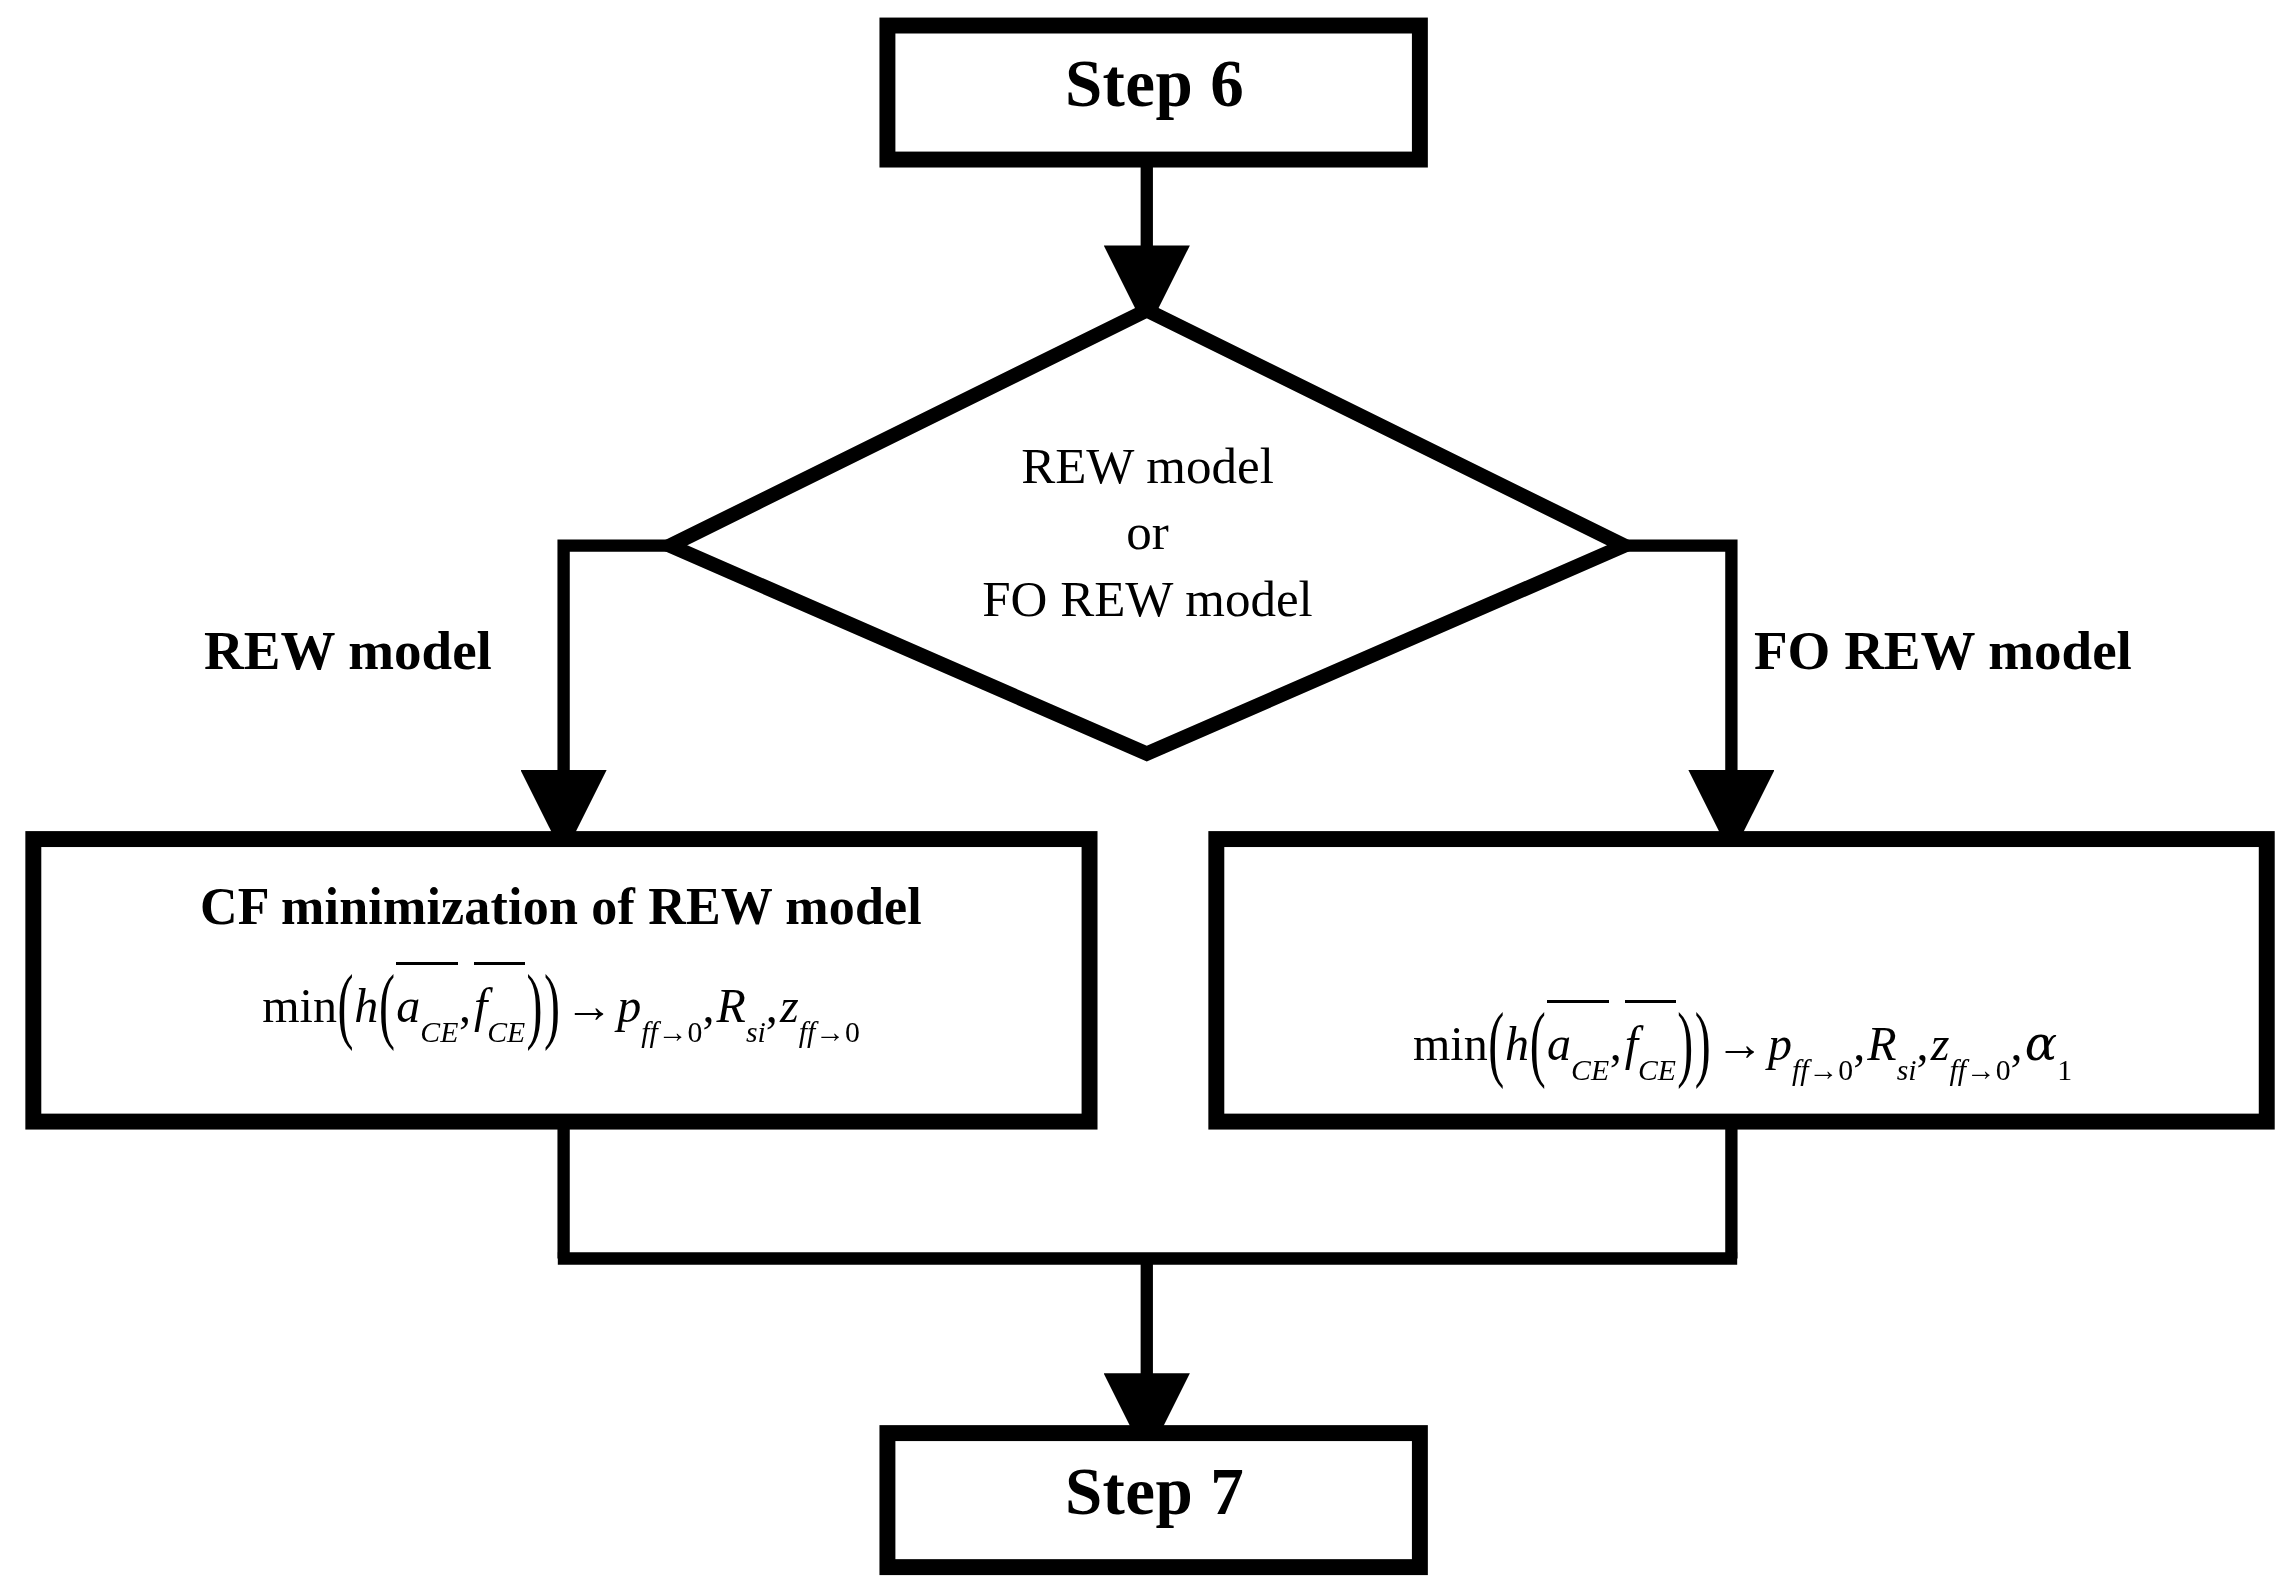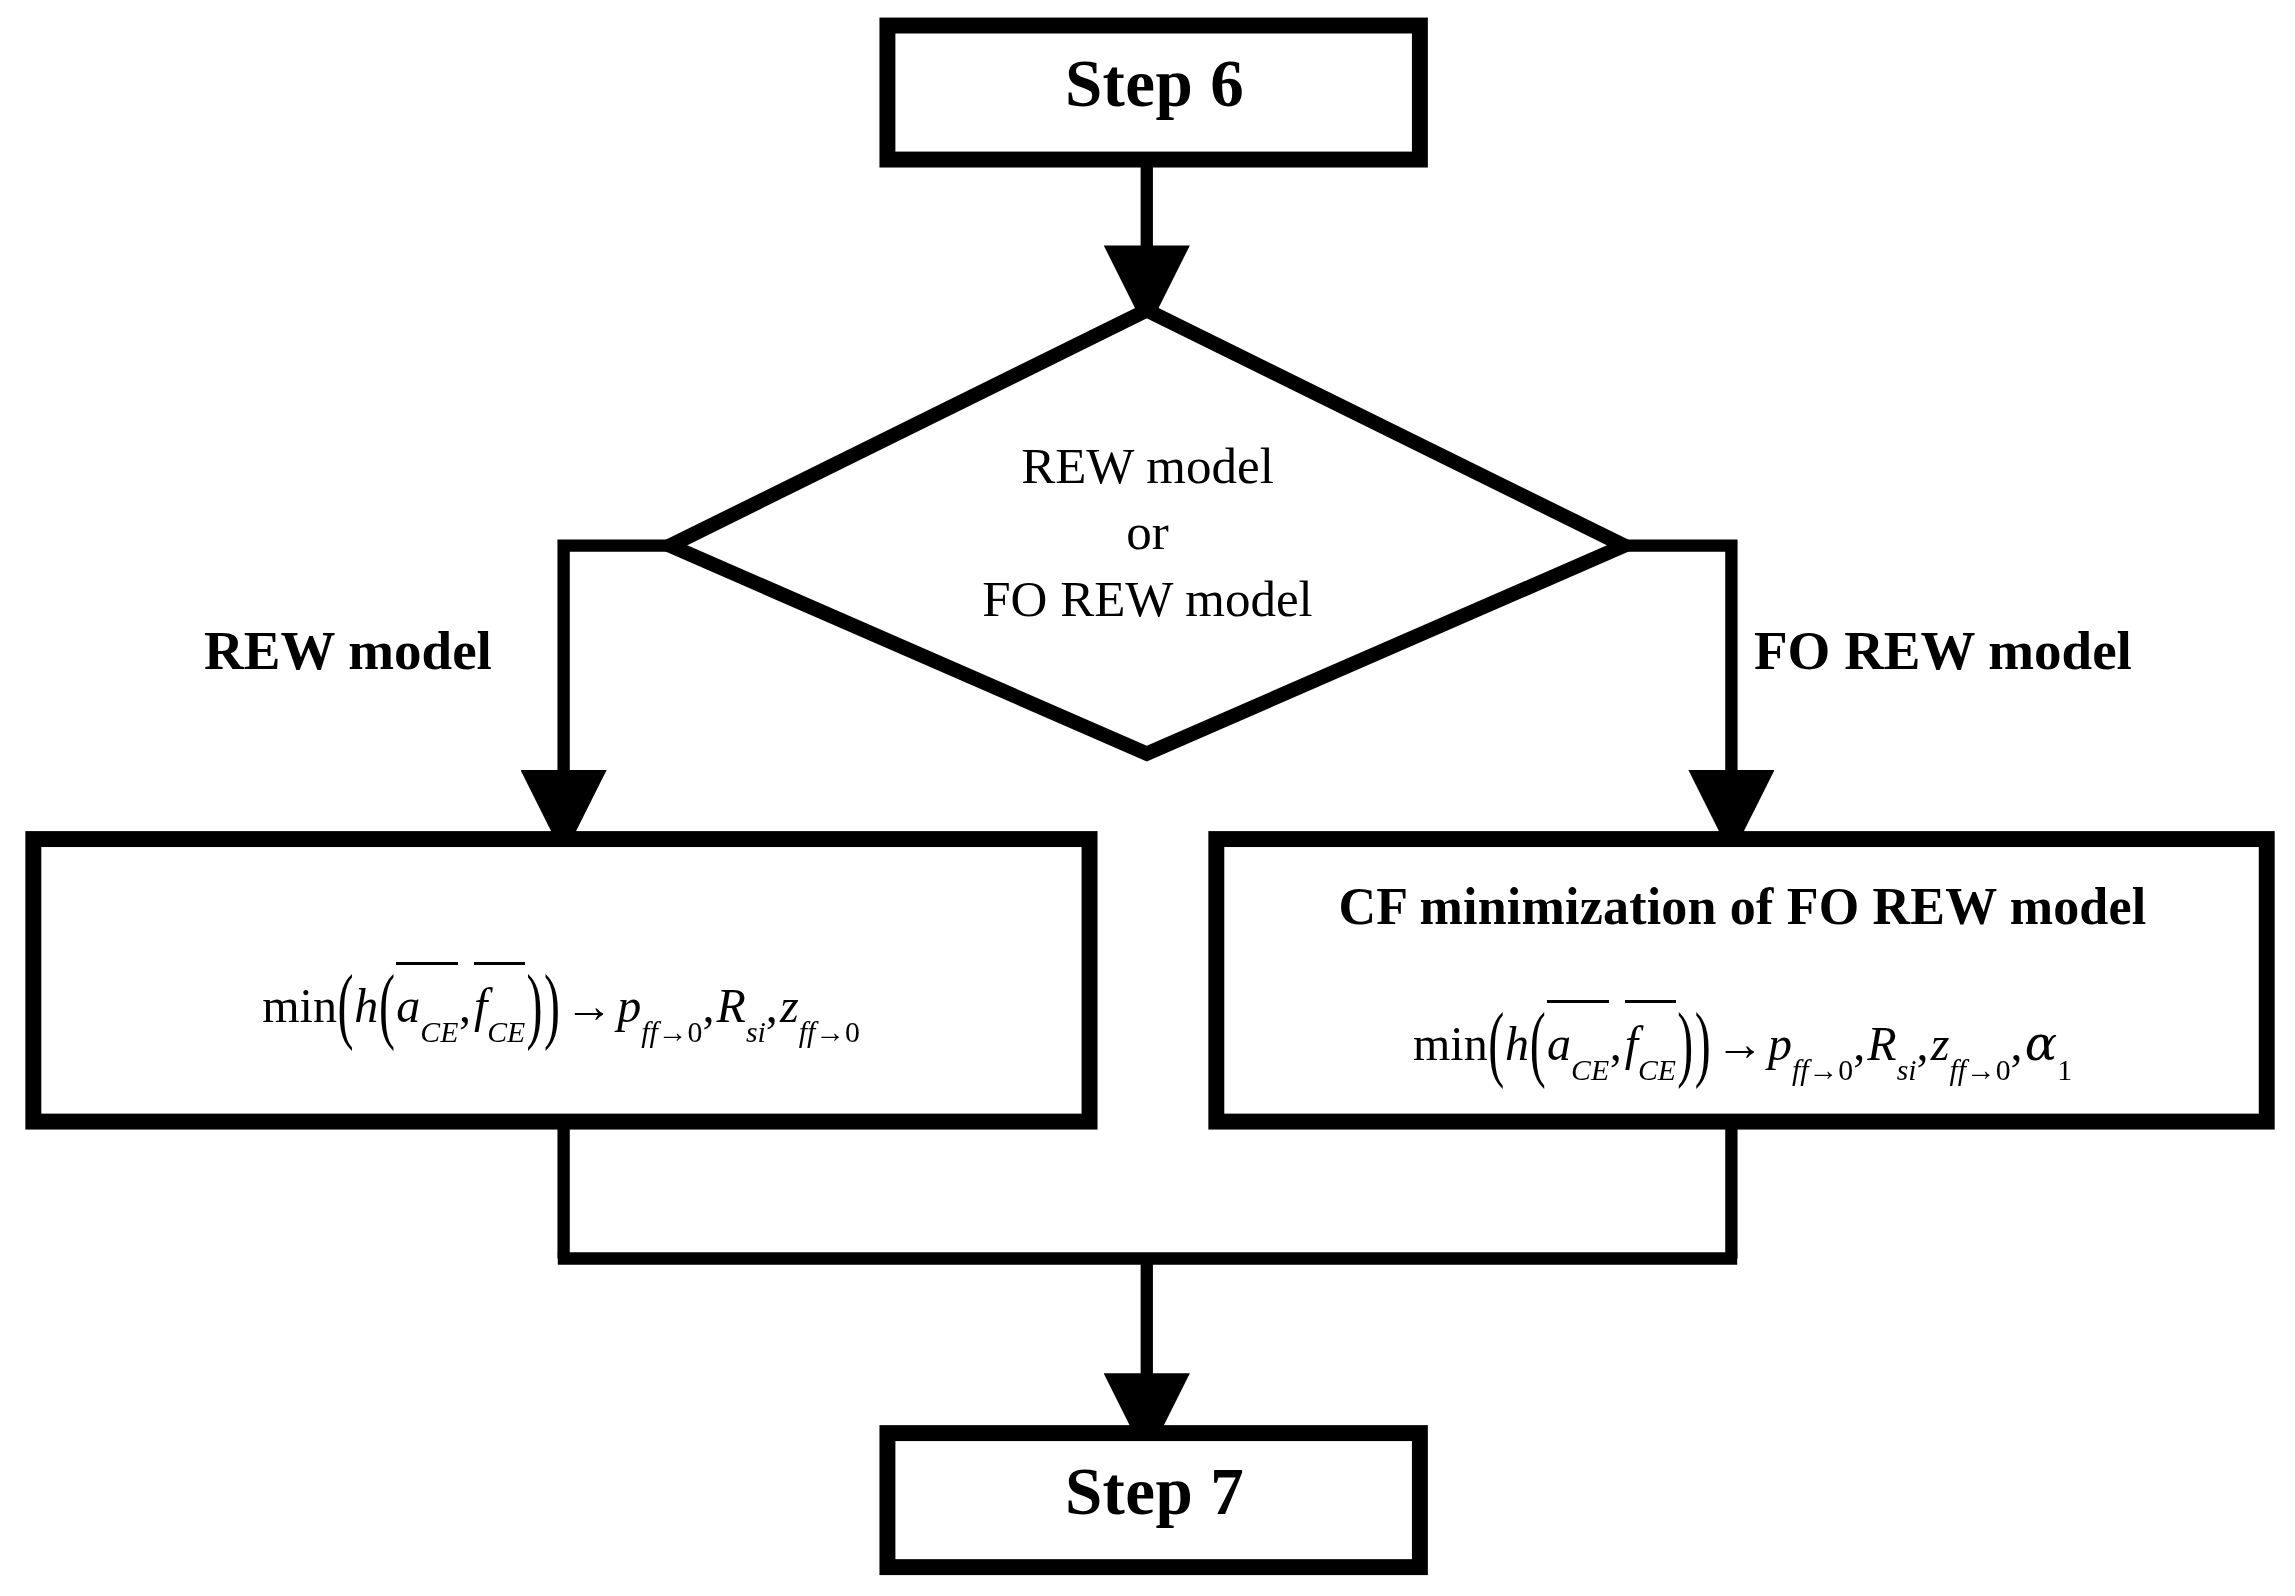--- a/index.html
+++ b/index.html
@@ -136,28 +136,28 @@
   <div class="node-text diamond-text" style="left:785px; top:433px; width:725px;">
     <div>REW model</div>
     <div>or</div>
     <div>FO REW model</div>
   </div>
 
   <div class="node-text branch-label" style="left:145px; top:620px; width:406px; text-align:center;">REW model</div>
 
   <div class="node-text branch-label" style="left:1754px; top:620px; width:507px; text-align:left;">FO REW model</div>
 
+  <div class="node-text proc-title" style="left:33px; top:878px; width:1056px;">CF minimization of REW model</div>
 
   <div class="node-text" style="left:33px; top:962px; width:1056px;">
     <span class="formula">
       <span class="mr">min</span><span class="paren">(</span><span class="mi">h</span><span class="paren">(</span><span class="ovl"><span class="mi">a</span><sub>CE</sub></span><span class="comma">,</span><span class="ovl"><span class="mi">f</span><sub>CE</sub></span><span class="paren">)</span><span class="paren">)</span><span class="arrow">→</span><span class="mi">p</span><sub>ff→<span class="mr">0</span></sub><span class="comma">,</span><span class="mi">R</span><sub>si</sub><span class="comma">,</span><span class="mi">z</span><sub>ff→<span class="mr">0</span></sub>
     </span>
   </div>
 
-  <div class="node-text proc-title" style="left:1217px; top:878px; width:1051px;">CF minimization of FO REW model</div>
 
   <div class="node-text" style="left:1217px; top:1000px; width:1051px;">
     <span class="formula">
       <span class="mr">min</span><span class="paren">(</span><span class="mi">h</span><span class="paren">(</span><span class="ovl"><span class="mi">a</span><sub>CE</sub></span><span class="comma">,</span><span class="ovl"><span class="mi">f</span><sub>CE</sub></span><span class="paren">)</span><span class="paren">)</span><span class="arrow">→</span><span class="mi">p</span><sub>ff→<span class="mr">0</span></sub><span class="comma">,</span><span class="mi">R</span><sub>si</sub><span class="comma">,</span><span class="mi">z</span><sub>ff→<span class="mr">0</span></sub><span class="comma">,</span><span class="greek">α</span><sub><span class="mr">1</span></sub>
     </span>
   </div>
 
   <div class="node-text step-label" style="left:888px; top:1454px; width:533px;">Step 7</div>
 
 </div>

